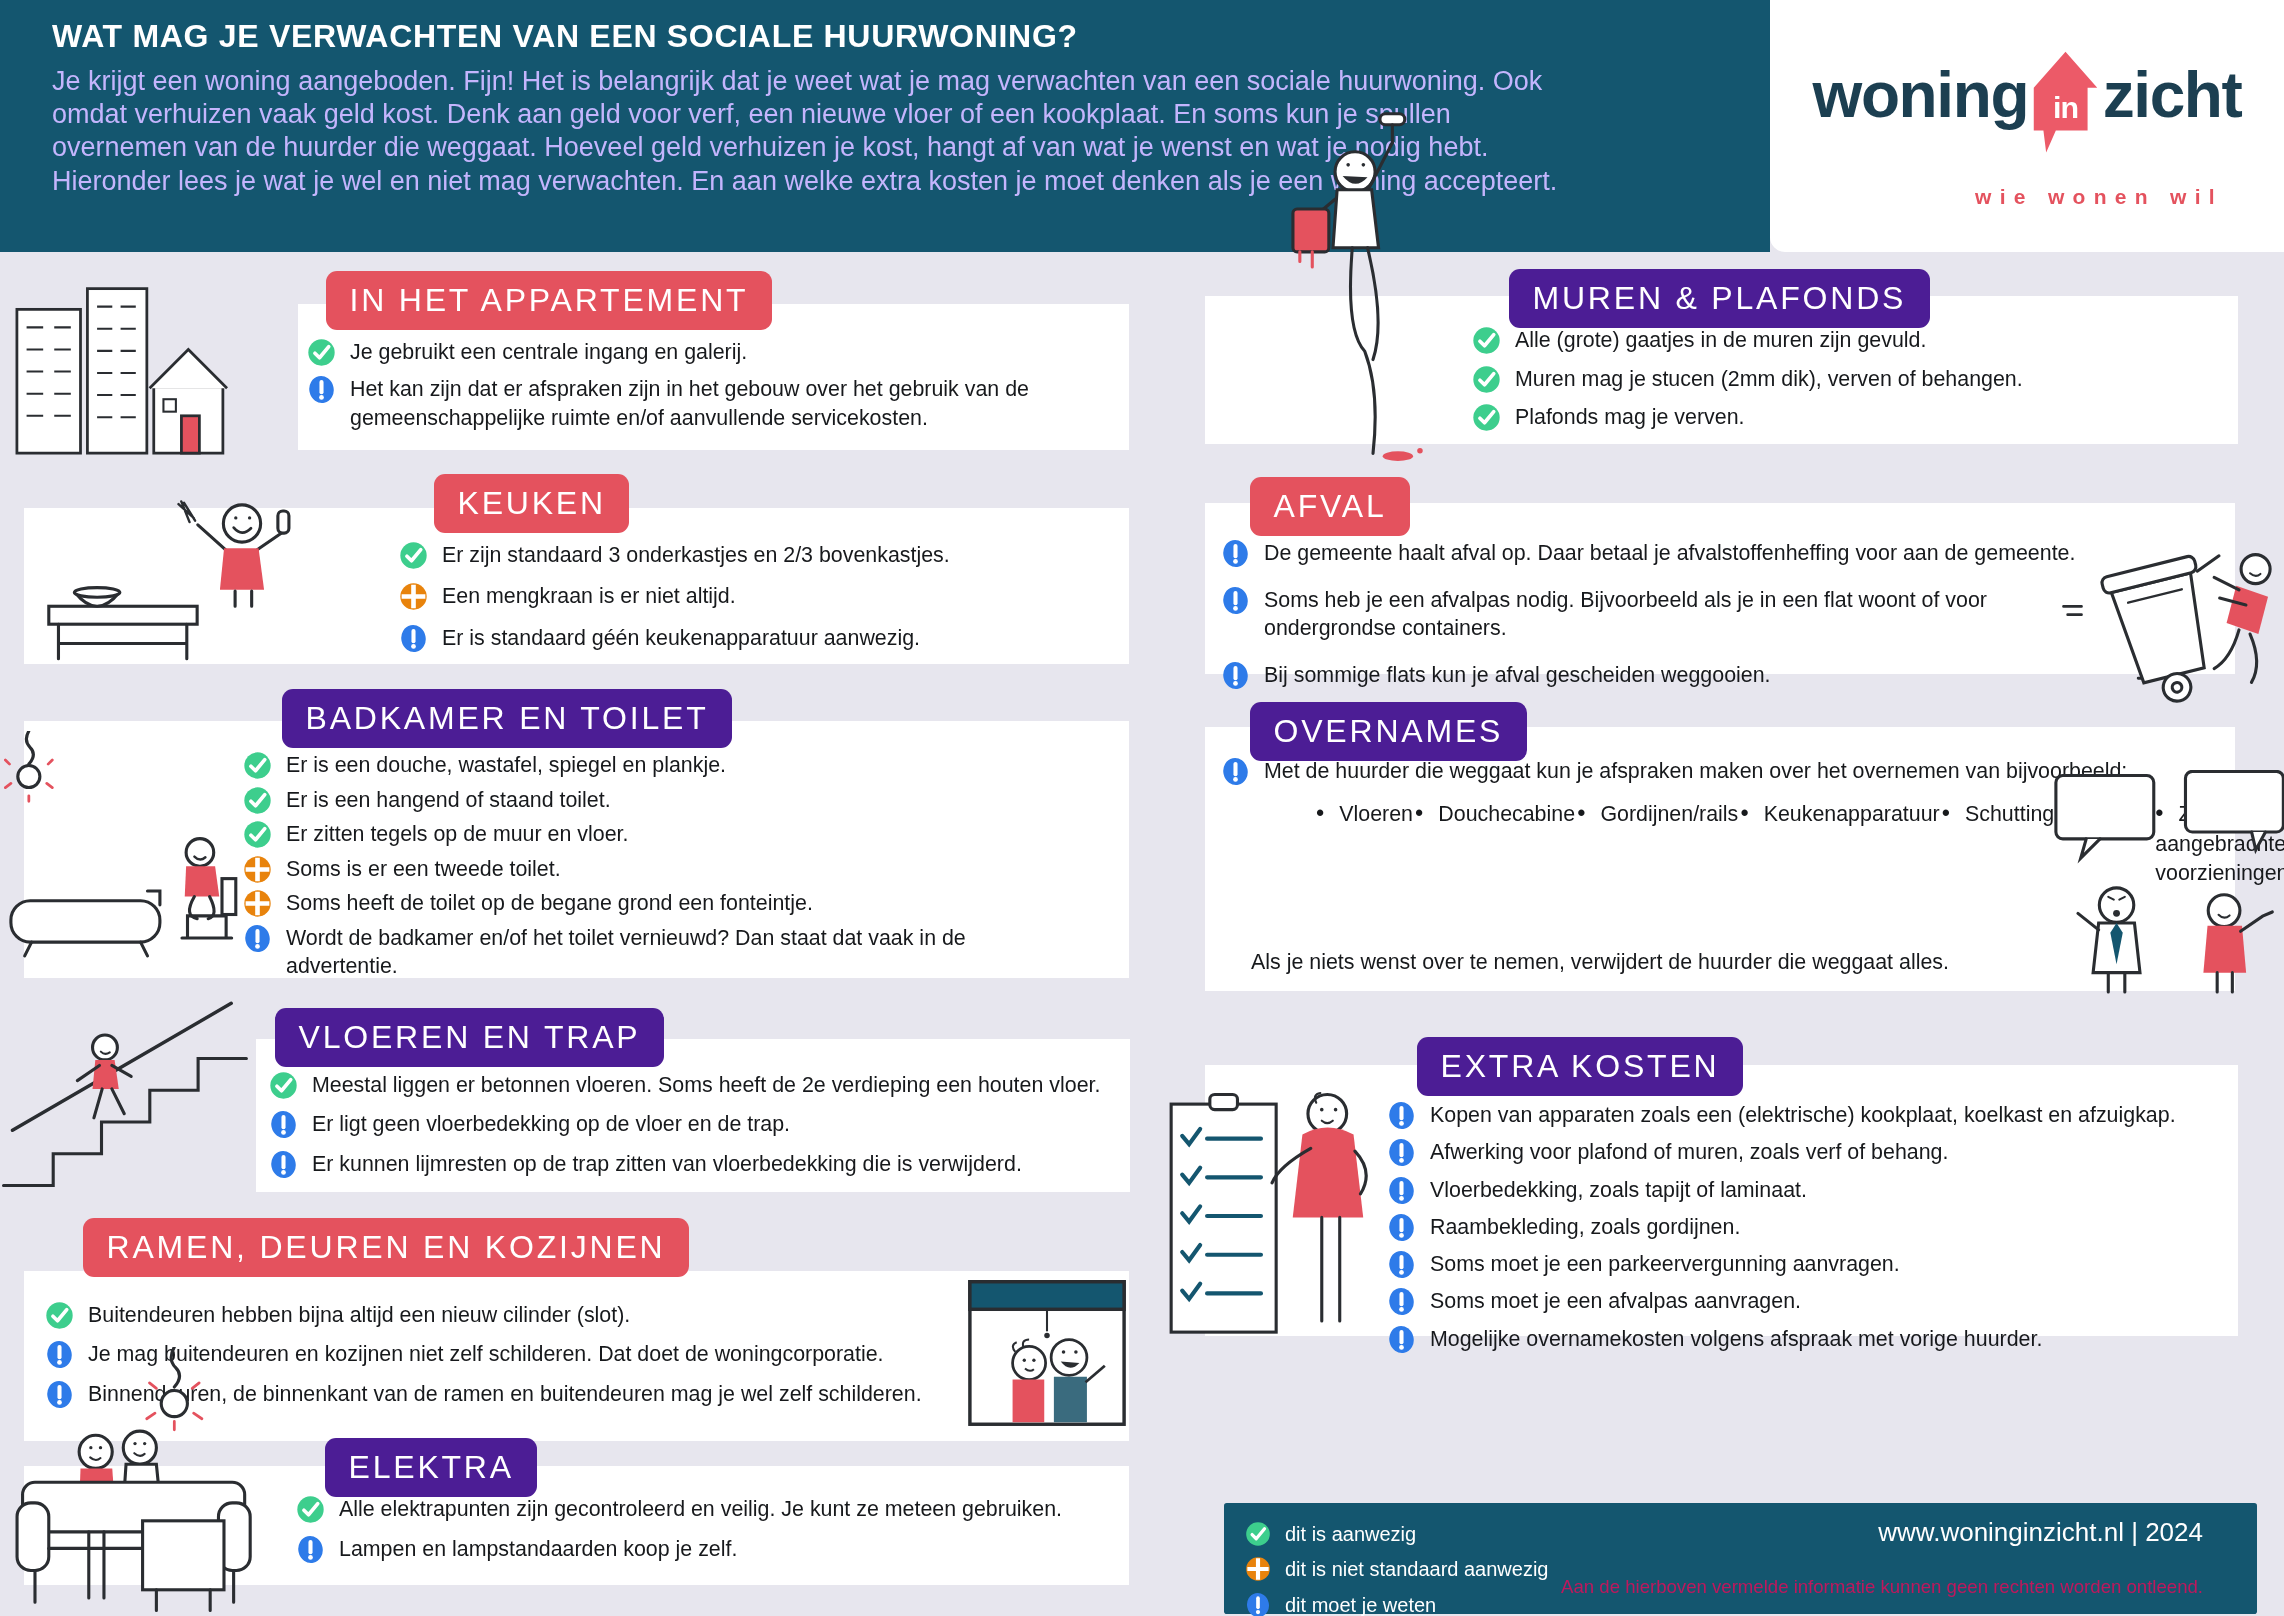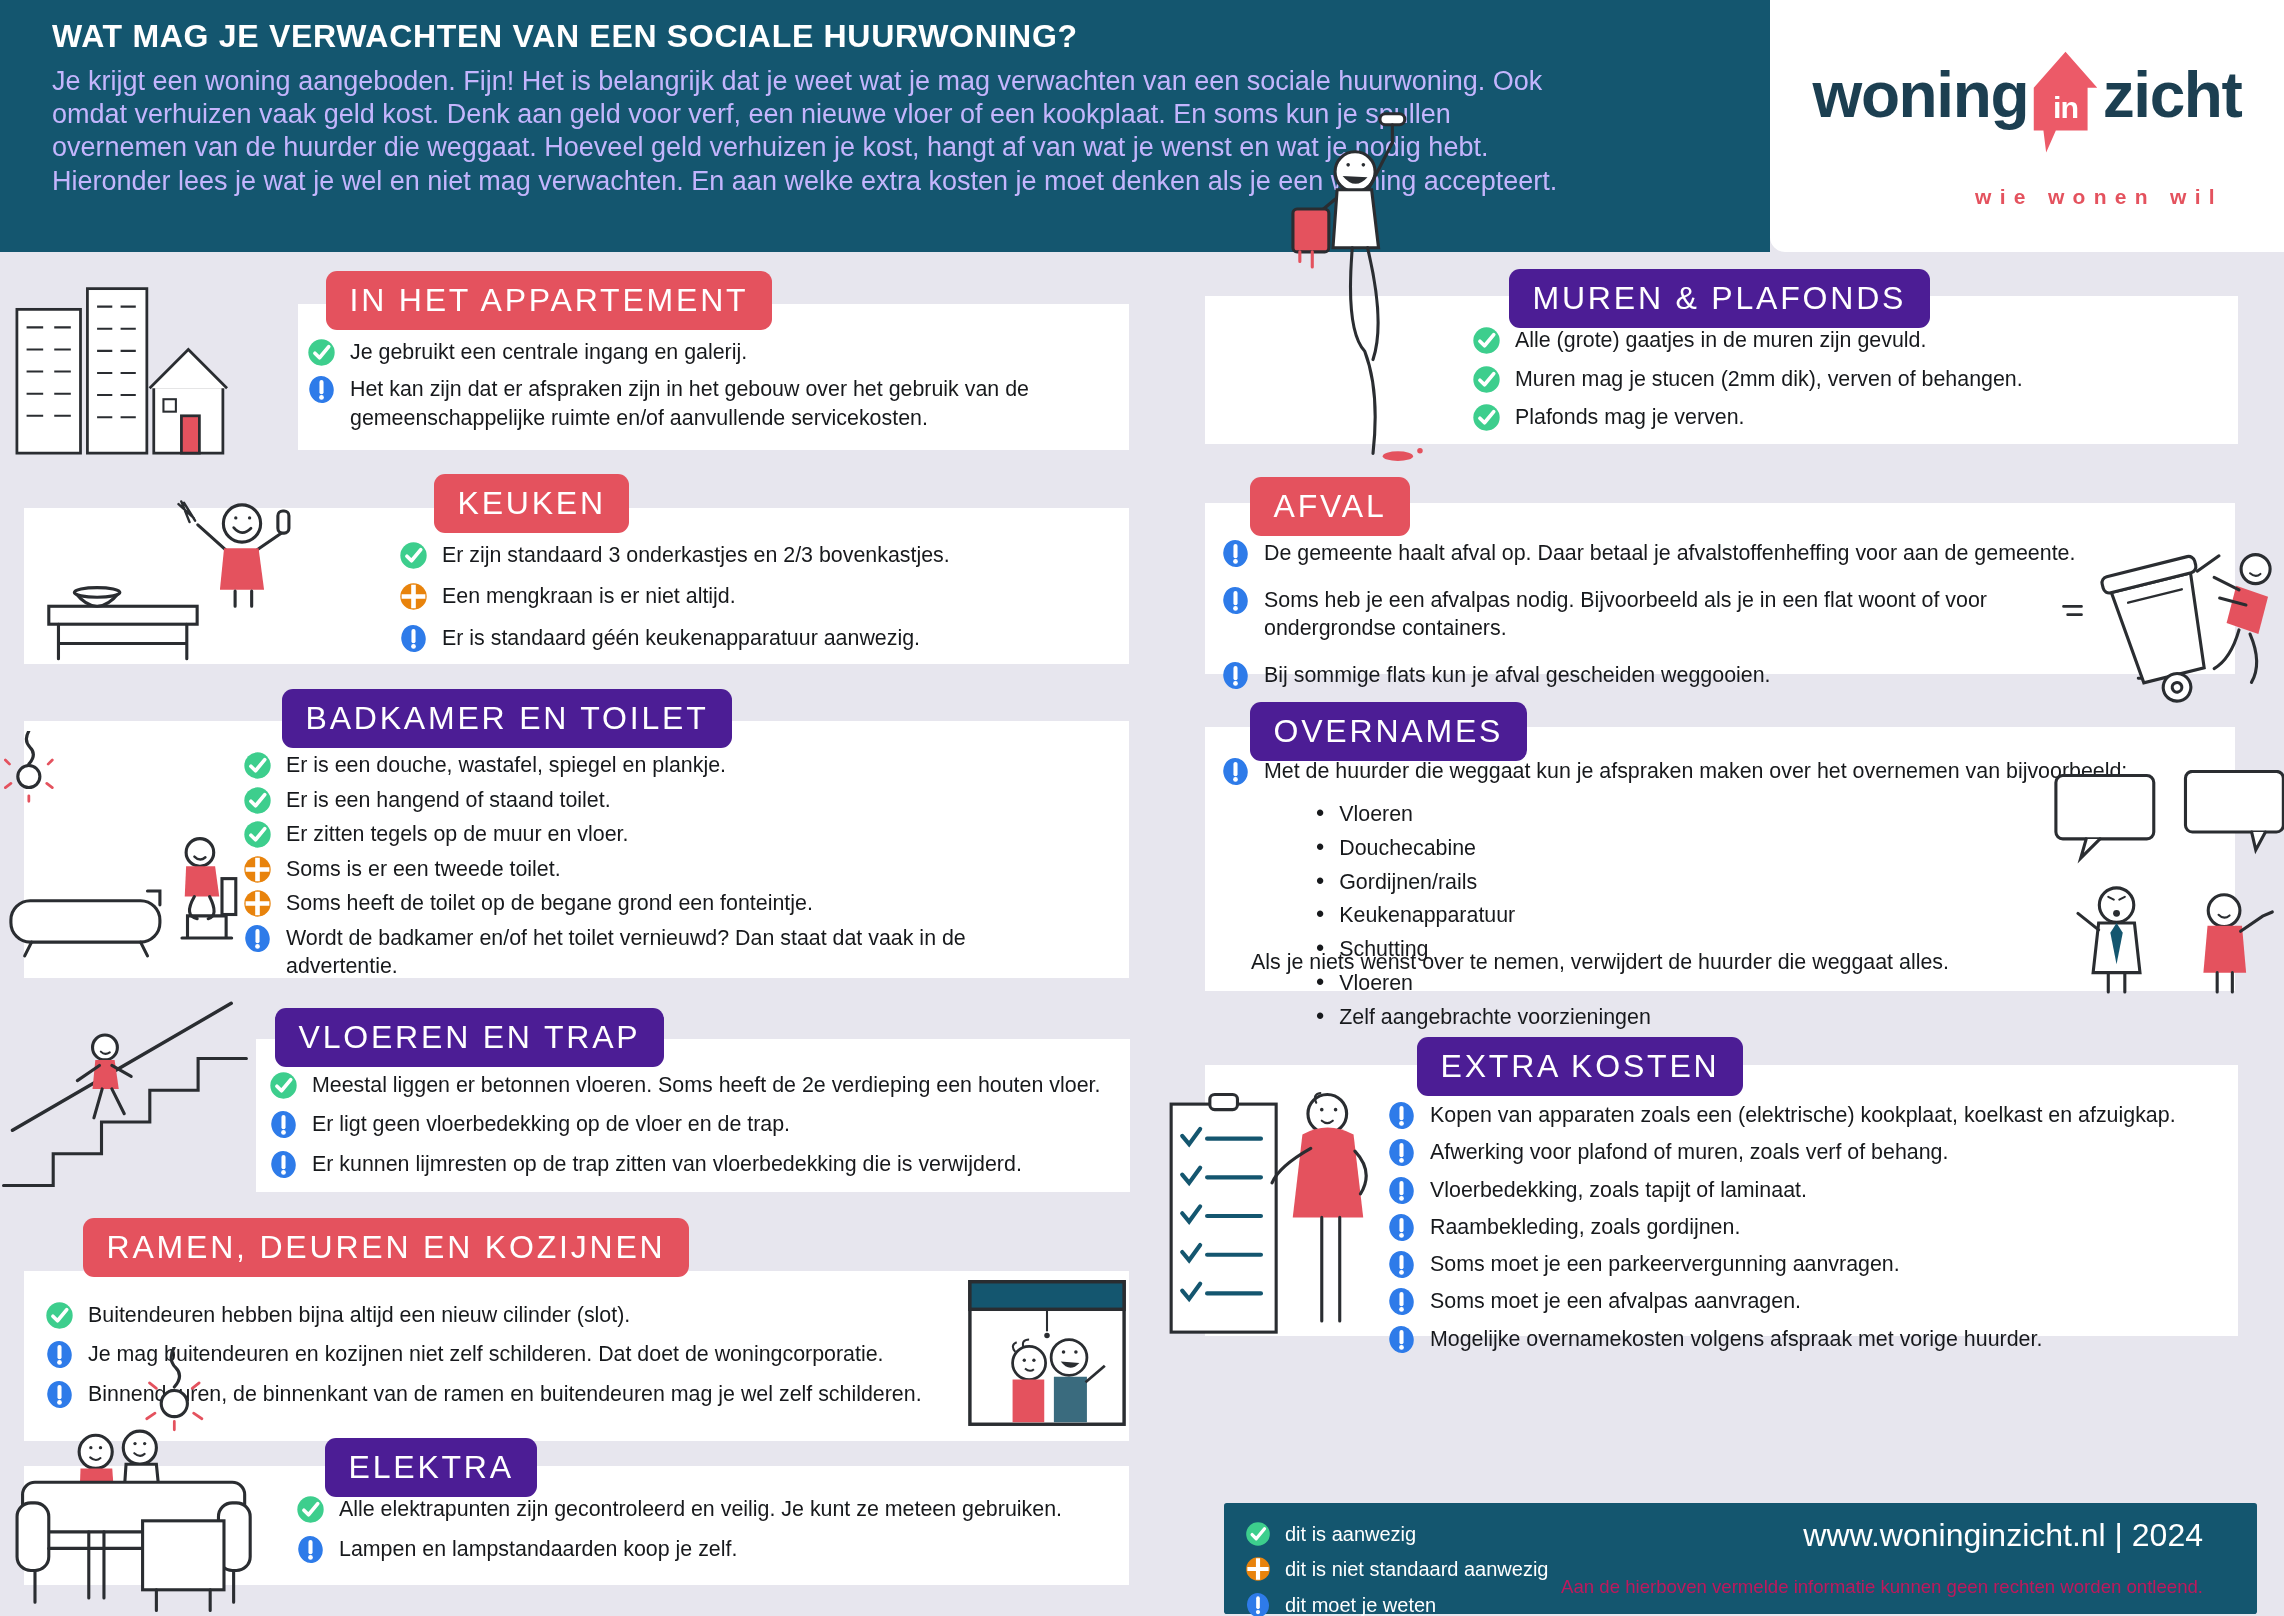--- a/index.html
+++ b/index.html
@@ -17,29 +17,29 @@
   .box{position:absolute;background:#fff}
   .chip{position:absolute;color:#fff;font-size:32px;letter-spacing:2.8px;padding:11px 23.5px;border-radius:11px;
         font-weight:400;white-space:nowrap}
   .chip--red{background:#E4525E}
   .chip--teal{background:#4c1d95}
   .items{position:absolute;display:flex;flex-direction:column}
   .row{display:flex;align-items:flex-start;gap:14px}
   .icon{flex:0 0 auto;width:29px;height:29px;margin-top:0}
   .icon svg{width:100%;height:100%;display:block}
   .txt{font-size:21.4px;line-height:1.32;white-space:pre-line}
-  .bullets{position:absolute;display:flex;flex-direction:column;gap:2.1px}
+  .bullets{position:absolute;display:flex;flex-direction:row;gap:2.1px}
   .bullet{font-size:21.4px;line-height:1.35}
   .bullet::before{content:"\2022";margin-right:15px;font-size:23.5px}
   .note{position:absolute;font-size:21.4px}
   .legend-box{position:absolute;left:1224px;top:1503px;width:1033px;height:111px;background:#14566F;border-radius:2.8px}
   .legend-items{position:absolute;left:1245px;top:1521px;display:flex;flex-direction:column;gap:9px}
   .legend-items .txt{color:#fff;font-size:20px;white-space:nowrap}
   .legend-items .icon{width:26px;height:26px}
-  .website{position:absolute;right:81px;top:1517px;color:#fff;font-size:32px}
+  .website{position:absolute;right:81px;top:1517px;color:#fff;font-size:26px}
   .disclaimer{position:absolute;right:81px;top:1576px;color:#be185d;font-size:18.6px}
   .illus{position:absolute}
   .illus svg{width:100%;height:100%;display:block}
 </style>
 </head>
 <body>
 
 <div id="canvas">
 
   <div class="banner">

